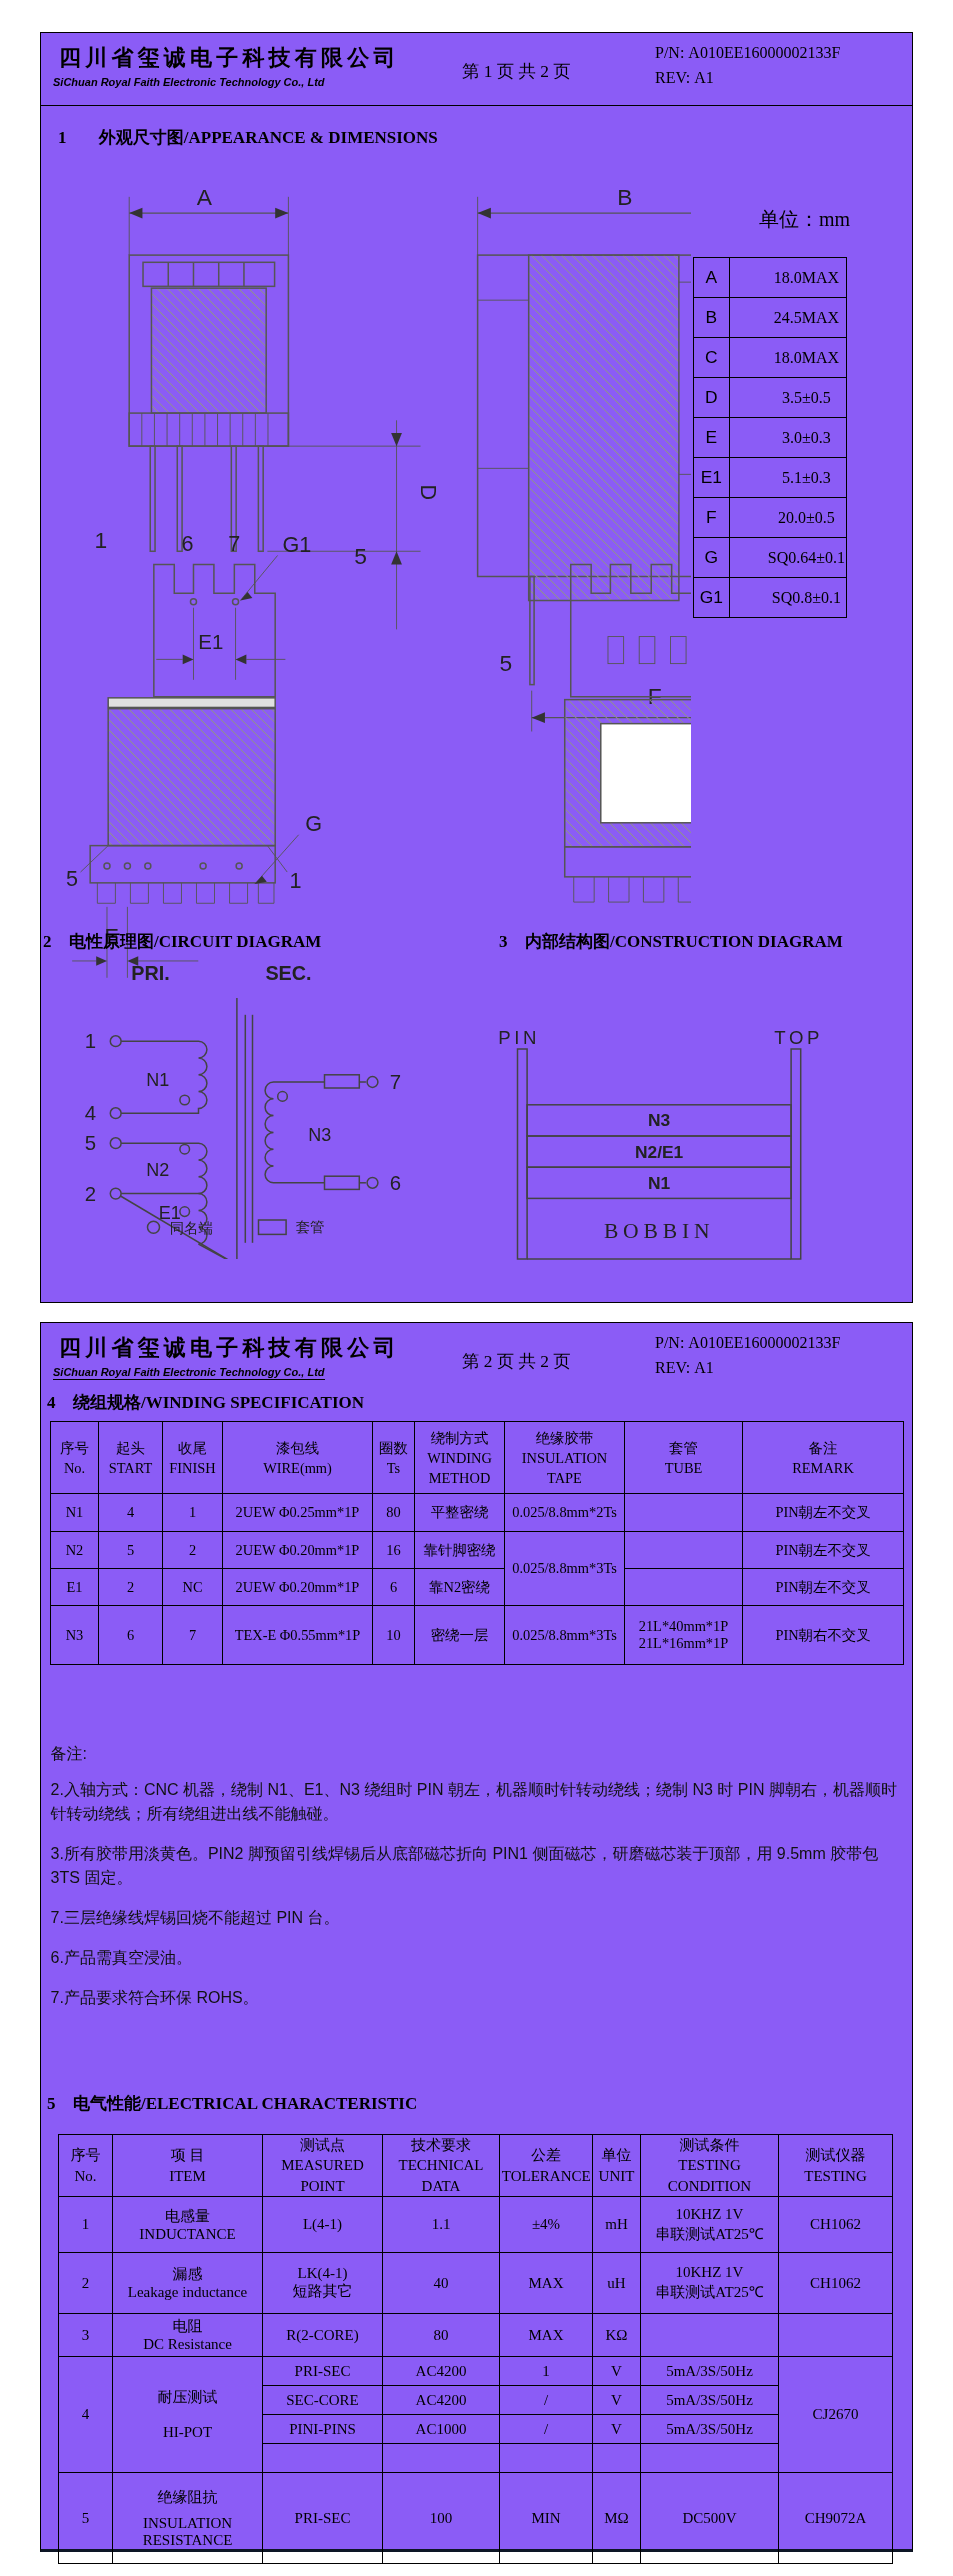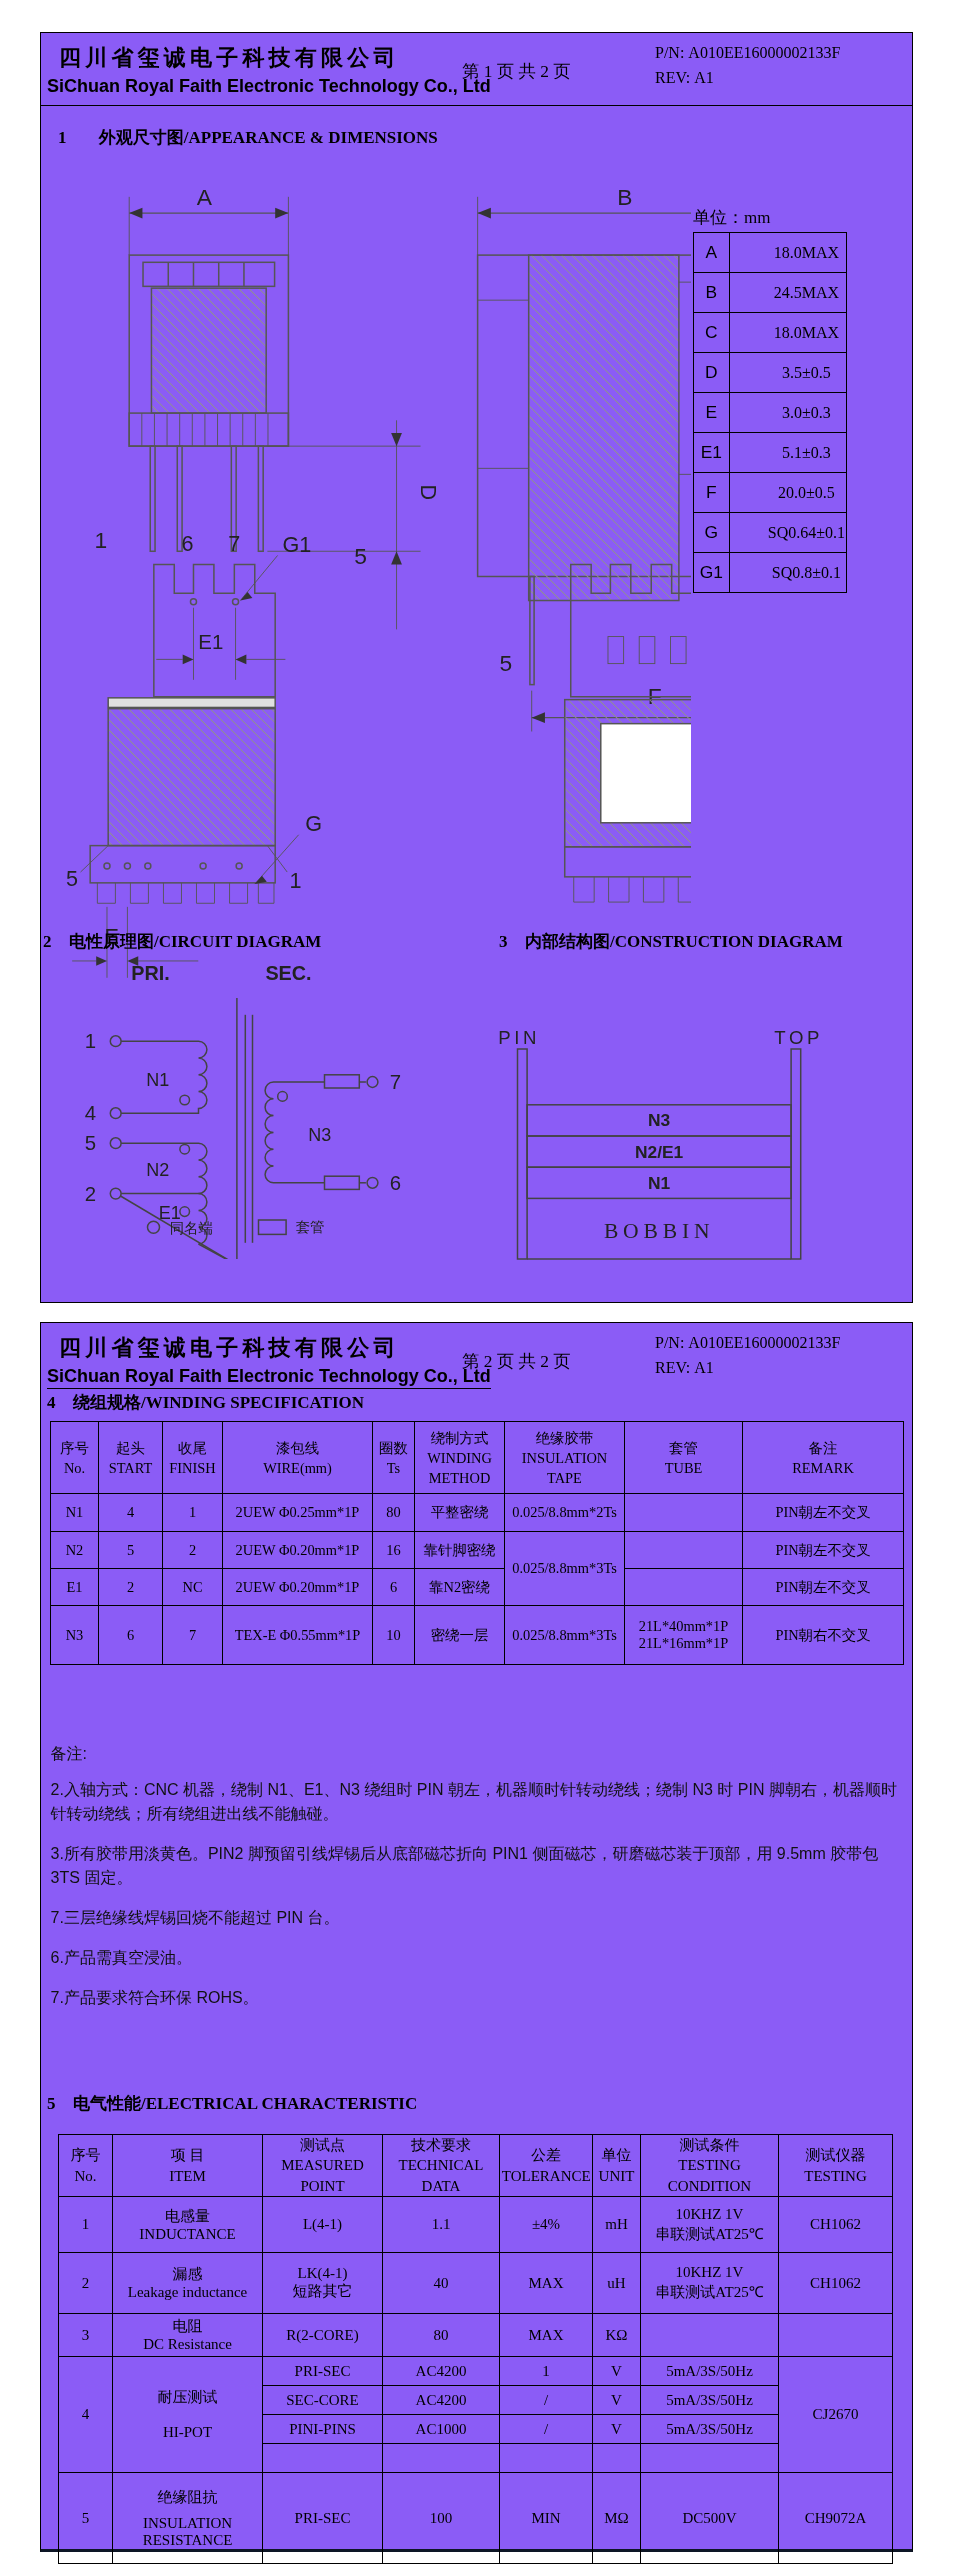--- a/index.html
+++ b/index.html
@@ -3,33 +3,33 @@
 <meta charset="utf-8">
 <style>
   html,body{margin:0;padding:0;background:#fff;}
   body{width:953px;height:2576px;position:relative;font-family:"Liberation Serif",serif;color:#000;}
   .page{position:absolute;left:40px;width:871px;background:#8b5cf6;border:1.2px solid #000;}
   #page-1{top:32px;height:1269px;}
   #page-2{top:1322px;height:1226px;border-bottom:3px solid #0d1626;}
   .p-header{position:relative;height:72px;border-bottom:1.2px solid #000;}
   #page-2 .p-header{border-bottom:none;height:67px;}
   .company-cn{position:absolute;left:18px;top:9.6px;font-family:"Liberation Sans",sans-serif;font-weight:bold;font-size:22px;letter-spacing:4.2px;white-space:nowrap;}
-  .company-en{position:absolute;left:6px;top:43px;font-family:"Liberation Sans",sans-serif;font-weight:bold;font-size:18px;white-space:nowrap;}
+  .company-en{position:absolute;left:12px;top:43px;font-family:"Liberation Sans",sans-serif;font-weight:bold;font-size:11px;white-space:nowrap;font-style:italic;}
   #page-2 .company-en{border-bottom:1.8px solid #000;padding-bottom:1.2px;}
   .page-info{position:absolute;left:421px;top:26.4px;font-size:17.4px;white-space:nowrap;}
   .pn-line{position:absolute;left:614px;top:10.8px;font-size:16px;white-space:nowrap;}
   .rev-line{position:absolute;left:614px;top:36px;font-size:16px;white-space:nowrap;}
   .p-content{position:relative;}
   .sec-title{position:absolute;font-weight:bold;font-size:17px;white-space:nowrap;}
   .sec-title .num{display:inline-block;}
   .sec-title .txt{display:inline-block;margin-left:28px;}
   .sec-title.tight .txt{margin-left:13.2px;}
   
   .dim-block{position:absolute;left:652px;top:100px;width:157px;}
-  .dim-unit{font-size:17px;margin-bottom:3px;}
+  .dim-unit{font-size:20px;margin-bottom:24px;text-align:right;}
   .dtable{border-collapse:collapse;width:154px;}
   .dtable td{border:1.2px solid #000;height:37px;font-size:16px;}
   .dtable td.k{width:52px;text-align:center;font-family:"Liberation Sans",sans-serif;font-size:17.4px;}
   .dtable td.v{text-align:center;padding-left:38px;}
   
   .wtable{position:absolute;left:9px;top:99px;border-collapse:collapse;table-layout:fixed;width:853px;font-size:14.4px;text-align:center;}
   .wtable td{border:1.2px solid #000;padding:0 1.8px;}
   .wtable tr.hdr{height:72px;}
   .wtable tr.r1{height:38px;}
   .wtable tr.r2{height:37px;}

